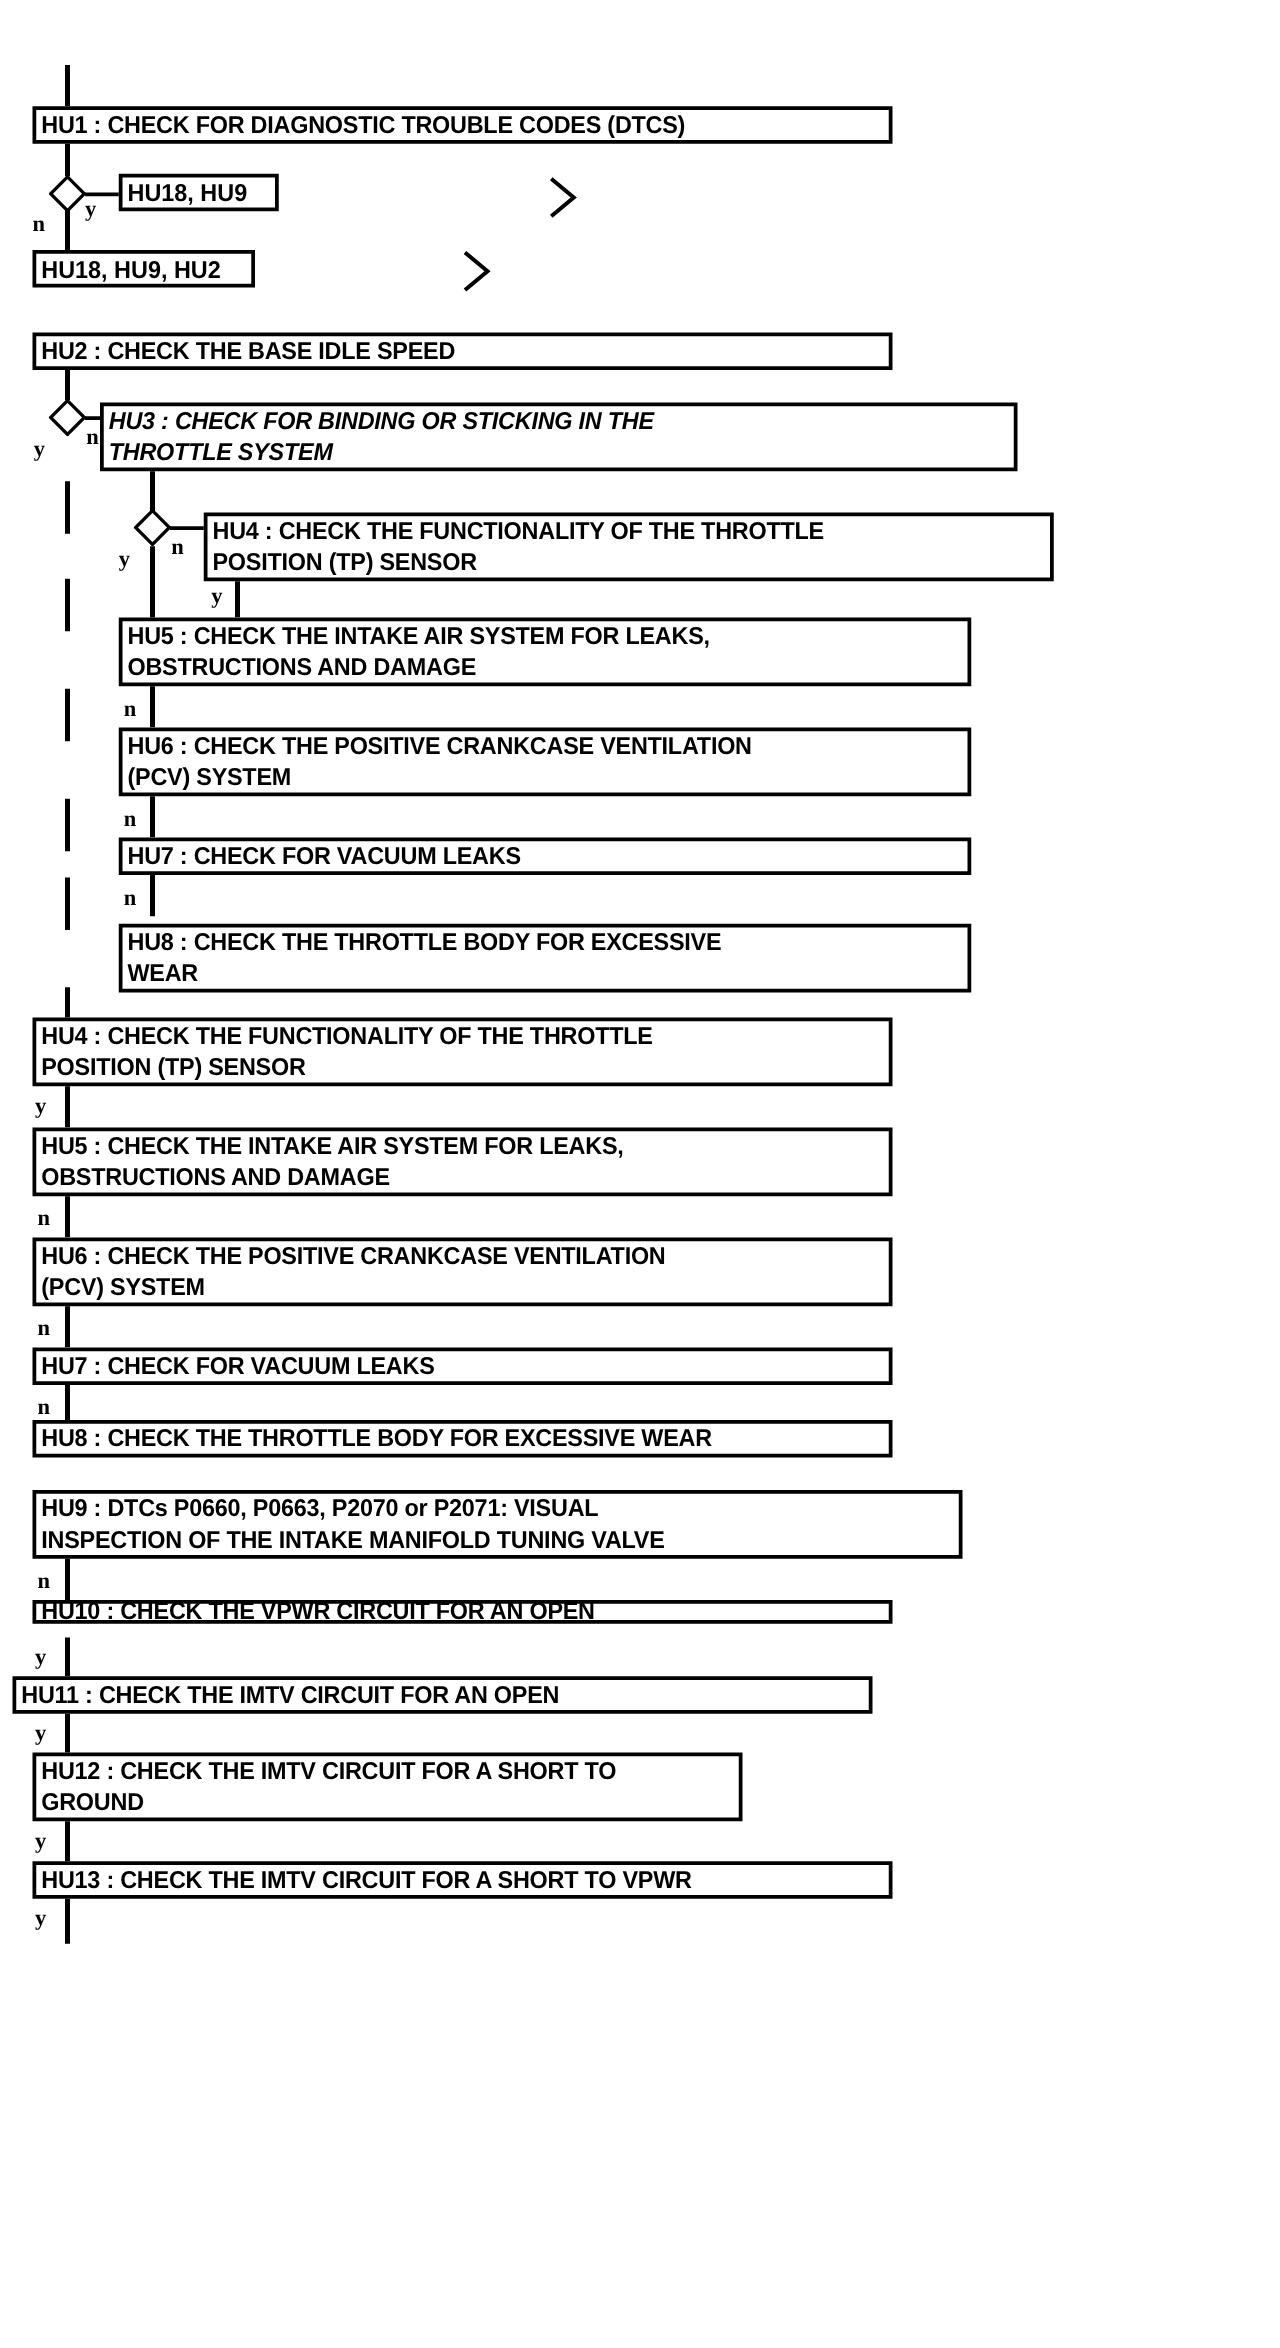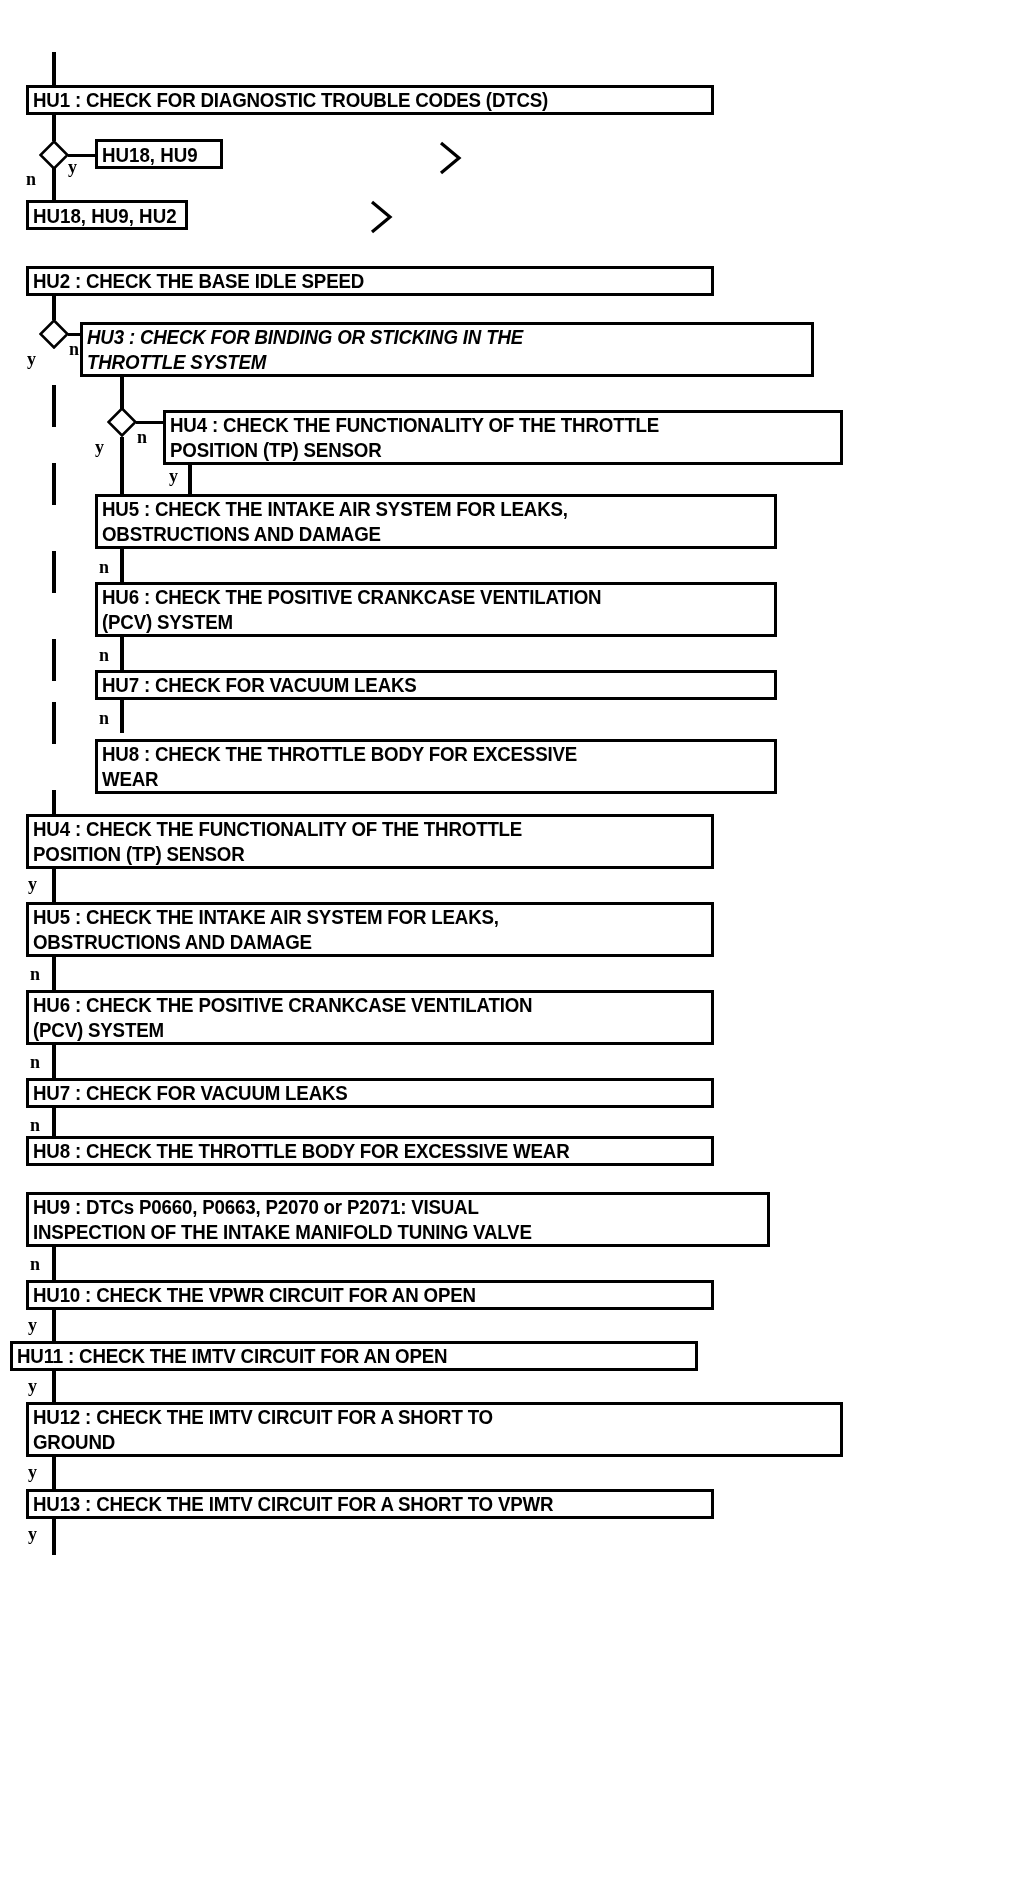--- a/index.html
+++ b/index.html
@@ -138,21 +138,21 @@
     <span class="txt">HU18, HU9</span>
   </div>
 
   <div class="chev" style="left:437px; top:140px;">
     <svg width="28" height="36" viewBox="0 0 28 36">
       <polyline points="4,3 22,18 4,33" fill="none" stroke="#000000" stroke-width="3.2"></polyline>
     </svg>
   </div>
 
   <div class="vline" style="left:52px; top:168px; height:33px;"></div>
-  <div class="refbox" style="left:26px; top:200px; width:162px; height:30px;">
+  <div class="refbox" style="left:26px; top:200px; width:178px; height:30px;">
     <span class="txt">HU18, HU9, HU2</span>
   </div>
 
   <div class="chev" style="left:368px; top:199px;">
     <svg width="28" height="36" viewBox="0 0 28 36">
       <polyline points="4,3 22,18 4,33" fill="none" stroke="#000000" stroke-width="3.2"></polyline>
     </svg>
   </div>
 
   <div class="box" style="left:26px; top:266px; width:688px; height:30px;">
@@ -263,33 +263,33 @@
     <span class="txt">HU8 : CHECK THE THROTTLE BODY FOR EXCESSIVE WEAR</span>
   </div>
 
   <div class="box" style="left:26px; top:1192px; width:744px; height:55px;">
     <span class="txt">HU9 : DTCs P0660, P0663, P2070 or P2071: VISUAL
 INSPECTION OF THE INTAKE MANIFOLD TUNING VALVE</span>
   </div>
   <div class="vline" style="left:52px; top:1247px; height:33px;"></div>
   <div class="elabel" style="left:30px; top:1255px;">n</div>
 
-  <div class="box" style="left:26px; top:1280px; width:688px; height:30px;">
+  <div class="box" style="left:26px; top:1280px; width:688px; height:19px;">
     <span class="txt">HU10 : CHECK THE VPWR CIRCUIT FOR AN OPEN</span>
   </div>
   <div class="vline" style="left:52px; top:1310px; height:33px;"></div>
   <div class="elabel" style="left:28px; top:1316px;">y</div>
 
   <div class="box" style="left:10px; top:1341px; width:688px; height:30px;">
     <span class="txt">HU11 : CHECK THE IMTV CIRCUIT FOR AN OPEN</span>
   </div>
   <div class="vline" style="left:52px; top:1371px; height:33px;"></div>
   <div class="elabel" style="left:28px; top:1377px;">y</div>
 
-  <div class="box" style="left:26px; top:1402px; width:817px; height:55px;">
+  <div class="box" style="left:26px; top:1402px; width:568px; height:55px;">
     <span class="txt">HU12 : CHECK THE IMTV CIRCUIT FOR A SHORT TO
 GROUND</span>
   </div>
   <div class="vline" style="left:52px; top:1457px; height:33px;"></div>
   <div class="elabel" style="left:28px; top:1463px;">y</div>
 
   <div class="box" style="left:26px; top:1489px; width:688px; height:30px;">
     <span class="txt">HU13 : CHECK THE IMTV CIRCUIT FOR A SHORT TO VPWR</span>
   </div>
   <div class="vline" style="left:52px; top:1519px; height:36px;"></div>

